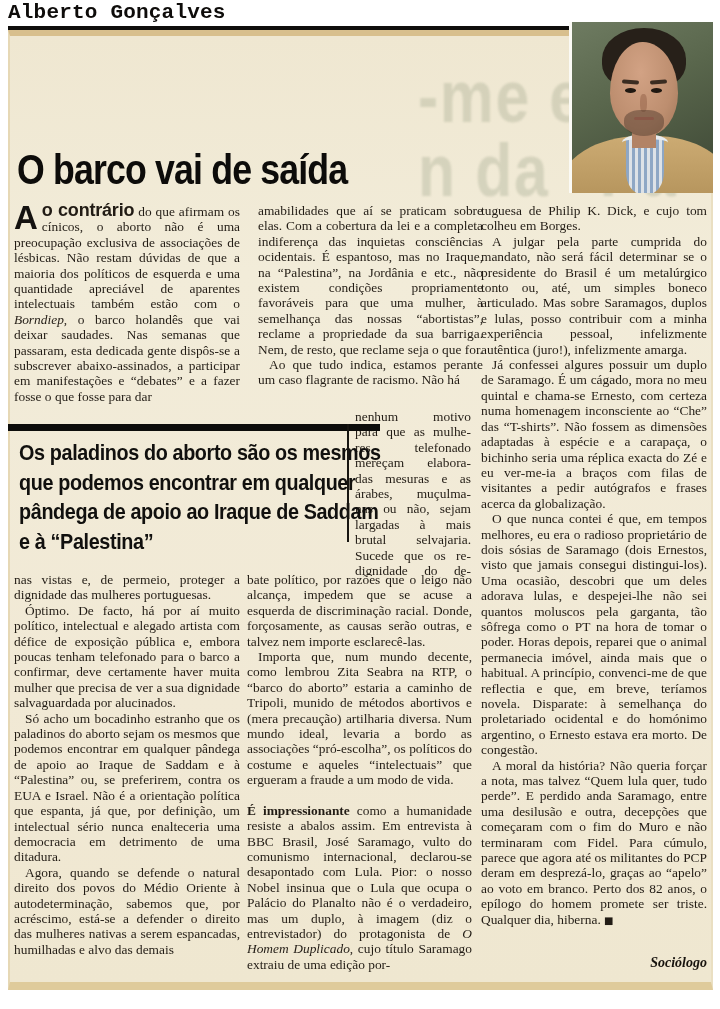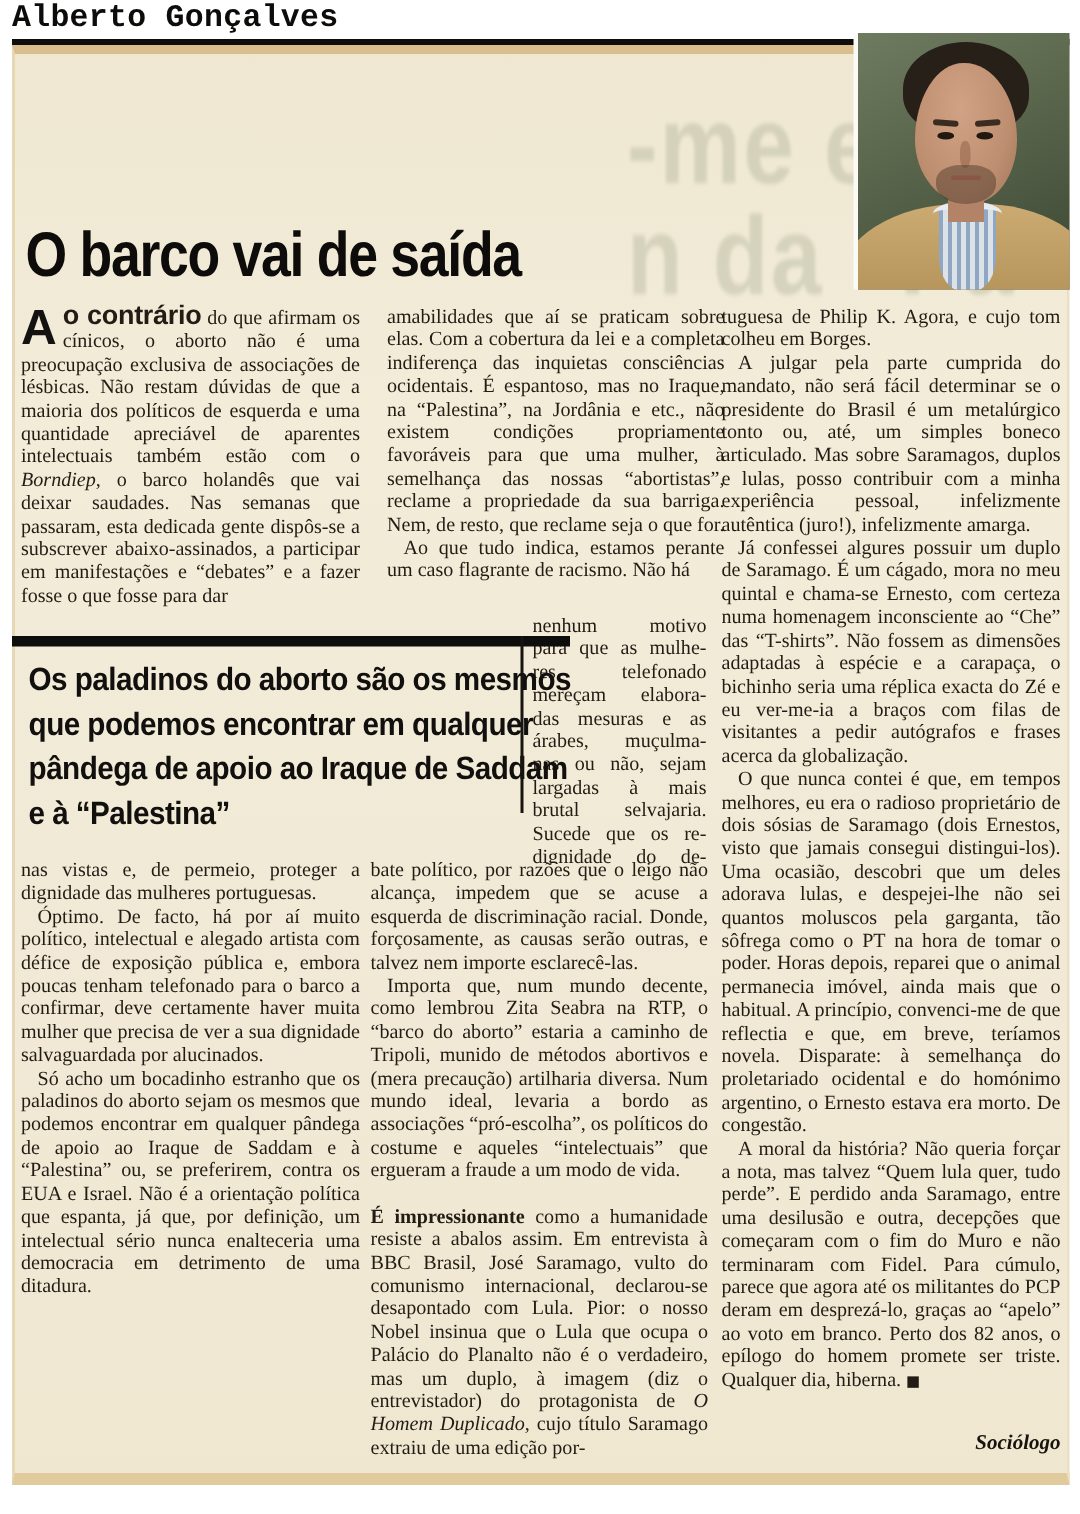--- a/index.html
+++ b/index.html
@@ -120,21 +120,21 @@
 <div class="headline">O barco vai de saída</div>
 
 <div class="txt col1-top">
     <p class=""><span class="dropcap">A</span><span class="lead">o contrário</span><span> do que afirmam os cínicos, o aborto não é uma preocupação exclusiva de associações de lésbicas. Não restam dúvidas de que a maioria dos políticos de esquerda e uma quantidade apreciável de aparentes intelectuais também estão com o </span><span class="italic">Borndiep</span><span>, o barco holandês que vai deixar saudades. Nas semanas que passaram, esta dedicada gente dispôs-se a subscrever abaixo-assinados, a participar em manifestações e “debates” e a fazer fosse o que fosse para dar</span></p>
   </div>
 <div class="txt col2-top">
     <p class=""><span>amabilidades que aí se praticam sobre elas. Com a cobertura da lei e a completa indiferença das inquietas consciências ocidentais. É espantoso, mas no Iraque, na “Palestina”, na Jordânia e etc., não existem condições propriamente favoráveis para que uma mulher, à semelhança das nossas “abortistas”, reclame a propriedade da sua barriga. Nem, de resto, que reclame seja o que for.</span></p>
     <p class="indent"><span>Ao que tudo indica, estamos perante um caso flagrante de racismo. Não há</span></p>
   </div>
 <div class="txt col3">
-    <p class=""><span>tuguesa de Philip K. Agora, e cujo tom colheu em Borges.</span></p>
+    <p class=""><span>tuguesa de Philip K. Dick, e cujo tom colheu em Borges.</span></p>
     <p class="indent"><span>A julgar pela parte cumprida do mandato, não será fácil determinar se o presidente do Brasil é um metalúrgico tonto ou, até, um simples boneco articulado. Mas sobre Saramagos, duplos e lulas, posso contribuir com a minha experiência pessoal, infelizmente autêntica (juro!), infelizmente amarga.</span></p>
     <p class="indent"><span>Já confessei algures possuir um duplo de Saramago. É um cágado, mora no meu quintal e chama-se Ernesto, com certeza numa homenagem inconsciente ao “Che” das “T-shirts”. Não fossem as dimensões adaptadas à espécie e a carapaça, o bichinho seria uma réplica exacta do Zé e eu ver-me-ia a braços com filas de visitantes a pedir autógrafos e frases acerca da globalização.</span></p>
     <p class="indent"><span>O que nunca contei é que, em tempos melhores, eu era o radioso proprietário de dois sósias de Saramago (dois Ernestos, visto que jamais consegui distingui-los). Uma ocasião, descobri que um deles adorava lulas, e despejei-lhe não sei quantos moluscos pela garganta, tão sôfrega como o PT na hora de tomar o poder. Horas depois, reparei que o animal permanecia imóvel, ainda mais que o habitual. A princípio, convenci-me de que reflectia e que, em breve, teríamos novela. Disparate: à semelhança do proletariado ocidental e do homónimo argentino, o Ernesto estava era morto. De congestão.</span></p>
     <p class="indent"><span>A moral da história? Não queria forçar a nota, mas talvez “Quem lula quer, tudo perde”. E perdido anda Saramago, entre uma desilusão e outra, decepções que começaram com o fim do Muro e não terminaram com Fidel. Para cúmulo, parece que agora até os militantes do PCP deram em desprezá-lo, graças ao “apelo” ao voto em branco. Perto dos 82 anos, o epílogo do homem promete ser triste. Qualquer dia, hiberna. </span><span class="endmark">■</span></p>
   </div>
 
 <div class="pullquote">
   <div class="pq-bar"></div>
   <div class="pq-text">
       <div class="line">Os paladinos do aborto são os mesmos</div>
@@ -155,20 +155,21 @@
     <div class="line">nas ou não, sejam</div>
     <div class="line">largadas à mais</div>
     <div class="line">brutal selvajaria.</div>
     <div class="line">Sucede que os re-</div>
     <div class="line">dignidade do de-</div>
   </div>
 <div class="txt col1-bottom">
     <p class=""><span>nas vistas e, de permeio, proteger a dignidade das mulheres portuguesas.</span></p>
     <p class="indent"><span>Óptimo. De facto, há por aí muito político, intelectual e alegado artista com défice de exposição pública e, embora poucas tenham telefonado para o barco a confirmar, deve certamente haver muita mulher que precisa de ver a sua dignidade salvaguardada por alucinados.</span></p>
     <p class="indent"><span>Só acho um bocadinho estranho que os paladinos do aborto sejam os mesmos que podemos encontrar em qualquer pândega de apoio ao Iraque de Saddam e à “Palestina” ou, se preferirem, contra os EUA e Israel. Não é a orientação política que espanta, já que, por definição, um intelectual sério nunca enalteceria uma democracia em detrimento de uma ditadura.</span></p>
+    <p class="indent"><span>Agora, quando se defende o natural direito dos povos do Médio Oriente à autodeterminação, sabemos que, por acréscimo, está-se a defender o direito das mulheres nativas a serem espancadas, humilhadas e alvo das demais</span></p>
   </div>
 <div class="txt col2-bottom">
     <p class=""><span>bate político, por razões que o leigo não alcança, impedem que se acuse a esquerda de discriminação racial. Donde, forçosamente, as causas serão outras, e talvez nem importe esclarecê-las.</span></p>
     <p class="indent"><span>Importa que, num mundo decente, como lembrou Zita Seabra na RTP, o “barco do aborto” estaria a caminho de Tripoli, munido de métodos abortivos e (mera precaução) artilharia diversa. Num mundo ideal, levaria a bordo as associações “pró-escolha”, os políticos do costume e aqueles “intelectuais” que ergueram a fraude a um modo de vida.</span></p>
     <p class=" gap"><span class="leadserif">É impressionante</span><span> como a humanidade resiste a abalos assim. Em entrevista à BBC Brasil, José Saramago, vulto do comunismo internacional, declarou-se desapontado com Lula. Pior: o nosso Nobel insinua que o Lula que ocupa o Palácio do Planalto não é o verdadeiro, mas um duplo, à imagem (diz o entrevistador) do protagonista de </span><span class="italic">O Homem Duplicado</span><span>, cujo título Saramago extraiu de uma edição por-</span></p>
   </div>
 
 <div class="signature">Sociólogo</div>
 
 </body></html>

